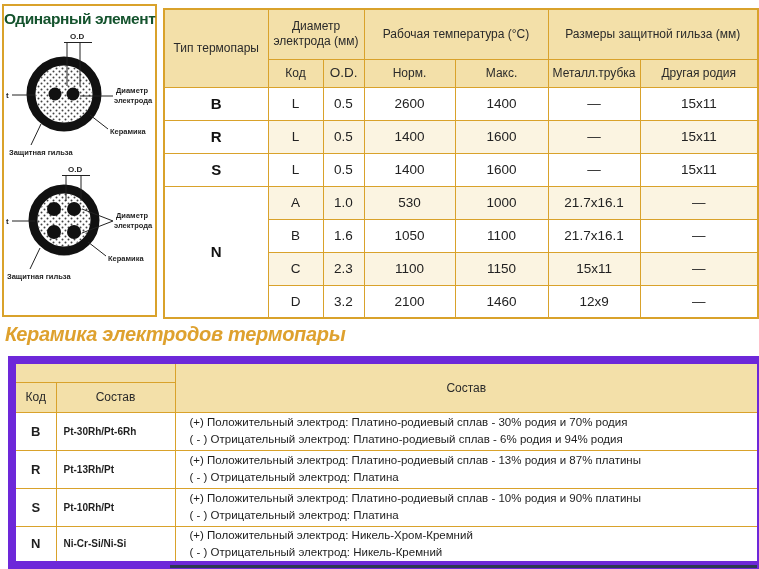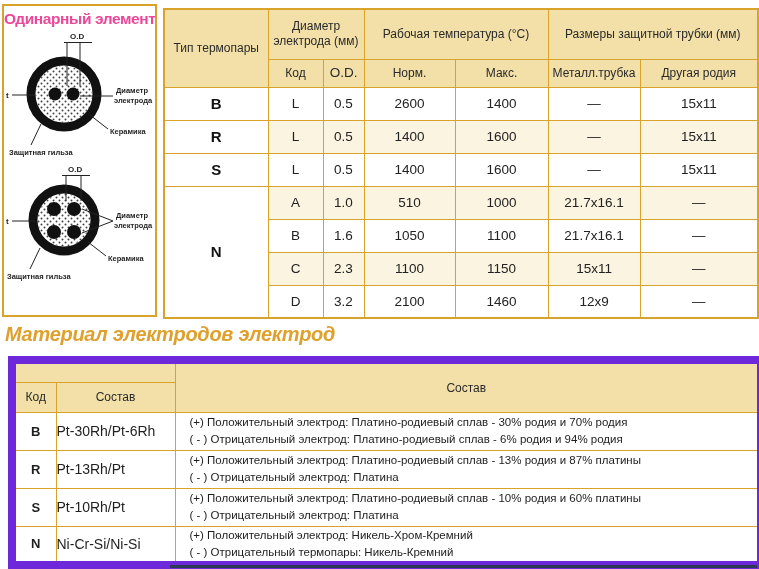--- a/index.html
+++ b/index.html
@@ -6,21 +6,21 @@
   .page {
     position:relative; width:759px; height:569px; background:#ffffff;
     font-family:"Liberation Sans", sans-serif; color:#1f1f1f; overflow:hidden;
   }
   
   .diagram-panel {
     position:absolute; left:2px; top:4px; width:155px; height:313px;
     border:2px solid #d9a22b; background:#fff; box-sizing:border-box;
   }
   .diagram-title {
-    color:#ec4899; font-weight:bold; font-size:15.5px; text-align:center;
+    color:#14532d; font-weight:bold; font-size:15.5px; text-align:center;
     letter-spacing:-0.4px; margin-top:4px; white-space:nowrap;
   }
   .diagram-svg { display:block; }
   .dlabel { font-family:"Liberation Sans", sans-serif; font-size:7.5px; fill:#1f1f1f; font-weight:600; }
   .dlabel-small { font-family:"Liberation Sans", sans-serif; font-size:8px; fill:#1f1f1f; font-weight:600; }
   .dline { stroke:#222; stroke-width:1; fill:none; }
   
   table { border-collapse:collapse; table-layout:fixed; }
   td { border:1.5px solid #d9a22b; text-align:center; vertical-align:middle; padding:0; box-sizing:border-box; }
   .spec-table { position:absolute; left:163px; top:8px; width:594px; border:2px solid #d9a22b; }
@@ -34,21 +34,21 @@
   .material-title {
     position:absolute; left:5px; top:323px; color:#dea12e;
     font-size:20px; font-weight:bold; font-style:italic; letter-spacing:-0.3px;
   }
   .material-table { position:absolute; left:8px; top:356px; width:749px; border:8px solid #6d28d9; }
   .material-table .hd { background:#f3e0a9; font-size:12px; color:#2a2a2a; }
   .material-table .hr1 td { height:22px; }
   .material-table .hr2 td { height:30px; }
   .material-table .body-row td { height:38px; background:#fff; }
   .material-table td.code-cell { font-weight:bold; font-size:13px; }
-  .material-table td.comp-cell { font-weight:normal; font-size:14px; text-align:left; }
+  .material-table td.comp-cell { font-weight:bold; font-size:10px; text-align:left; padding-left:7px; }
   .material-table td.detail-cell { text-align:left; padding-left:14px; font-size:11.5px; line-height:1.5; color:#1d1d1d; }
   .footer-line { position:absolute; left:170px; top:565px; width:587px; height:3px; background:#2d3a55; }
 </style>
 </head>
 <body>
 
 <div class="page">
 
   <div class="diagram-panel">
 
@@ -132,21 +132,21 @@
       <col style="width:91px">
         <col style="width:93px">
         <col style="width:92px">
         <col style="width:118px">
     </colgroup>
     <tbody>
         <tr class="h1">
       <td class="hd" rowspan="2">Тип термопары</td>
       <td class="hd" colspan="2">Диаметр электрода (мм)</td>
       <td class="hd" colspan="2">Рабочая температура (°C)</td>
-      <td class="hd" colspan="2">Размеры защитной трубки (мм)</td>
+      <td class="hd" colspan="2">Размеры защитной гильза (мм)</td>
     </tr>
     <tr class="h2">
       <td class="hd">Код</td>
       <td class="hd od-head">O.D.</td>
       <td class="hd">Норм.</td>
       <td class="hd">Макс.</td>
       <td class="hd">Металл.трубка</td>
       <td class="hd">Другая родия</td>
     </tr>
     <tr class="body-row">
@@ -173,21 +173,21 @@
       <td>0.5</td>
       <td>1400</td>
       <td>1600</td>
       <td>—</td>
       <td>15x11</td>
     </tr>
     <tr class="body-row row-alt">
       <td class="type-cell" rowspan="4">N</td>
       <td>A</td>
       <td>1.0</td>
-      <td>510</td>
+      <td>530</td>
       <td>1000</td>
       <td>21.7x16.1</td>
       <td>—</td>
     </tr>
     <tr class="body-row">
       <td>B</td>
       <td>1.6</td>
       <td>1050</td>
       <td>1100</td>
       <td>21.7x16.1</td>
@@ -205,21 +205,21 @@
       <td>D</td>
       <td>3.2</td>
       <td>2100</td>
       <td>1460</td>
       <td>12x9</td>
       <td>—</td>
     </tr>
   </tbody>
     </table>
 
-  <div class="material-title">Материал электродов электрод</div>
+  <div class="material-title">Керамика электродов термопары</div>
 
   <table class="material-table">
     <colgroup>
       <col style="width:44px">
         <col style="width:119px">
         <col style="width:586px">
     </colgroup>
     <tbody>
         <tr class="hr1">
       <td class="hd" colspan="2"></td>
@@ -242,29 +242,29 @@
       <td class="comp-cell">Pt-13Rh/Pt</td>
       <td class="detail-cell">
         <div>(+) Положительный электрод: Платино-родиевый сплав - 13% родия и 87% платины</div>
         <div>( - ) Отрицательный электрод: Платина</div>
       </td>
     </tr>
     <tr class="body-row">
       <td class="code-cell">S</td>
       <td class="comp-cell">Pt-10Rh/Pt</td>
       <td class="detail-cell">
-        <div>(+) Положительный электрод: Платино-родиевый сплав - 10% родия и 60% платины</div>
+        <div>(+) Положительный электрод: Платино-родиевый сплав - 10% родия и 90% платины</div>
         <div>( - ) Отрицательный электрод: Платина</div>
       </td>
     </tr>
     <tr class="body-row">
       <td class="code-cell">N</td>
       <td class="comp-cell">Ni-Cr-Si/Ni-Si</td>
       <td class="detail-cell">
         <div>(+) Положительный электрод: Никель-Хром-Кремний</div>
-        <div>( - ) Отрицательный термопары: Никель-Кремний</div>
+        <div>( - ) Отрицательный электрод: Никель-Кремний</div>
       </td>
     </tr>
   </tbody>
     </table>
 
   <div class="footer-line"></div>
 </div>
 
 </body></html>

